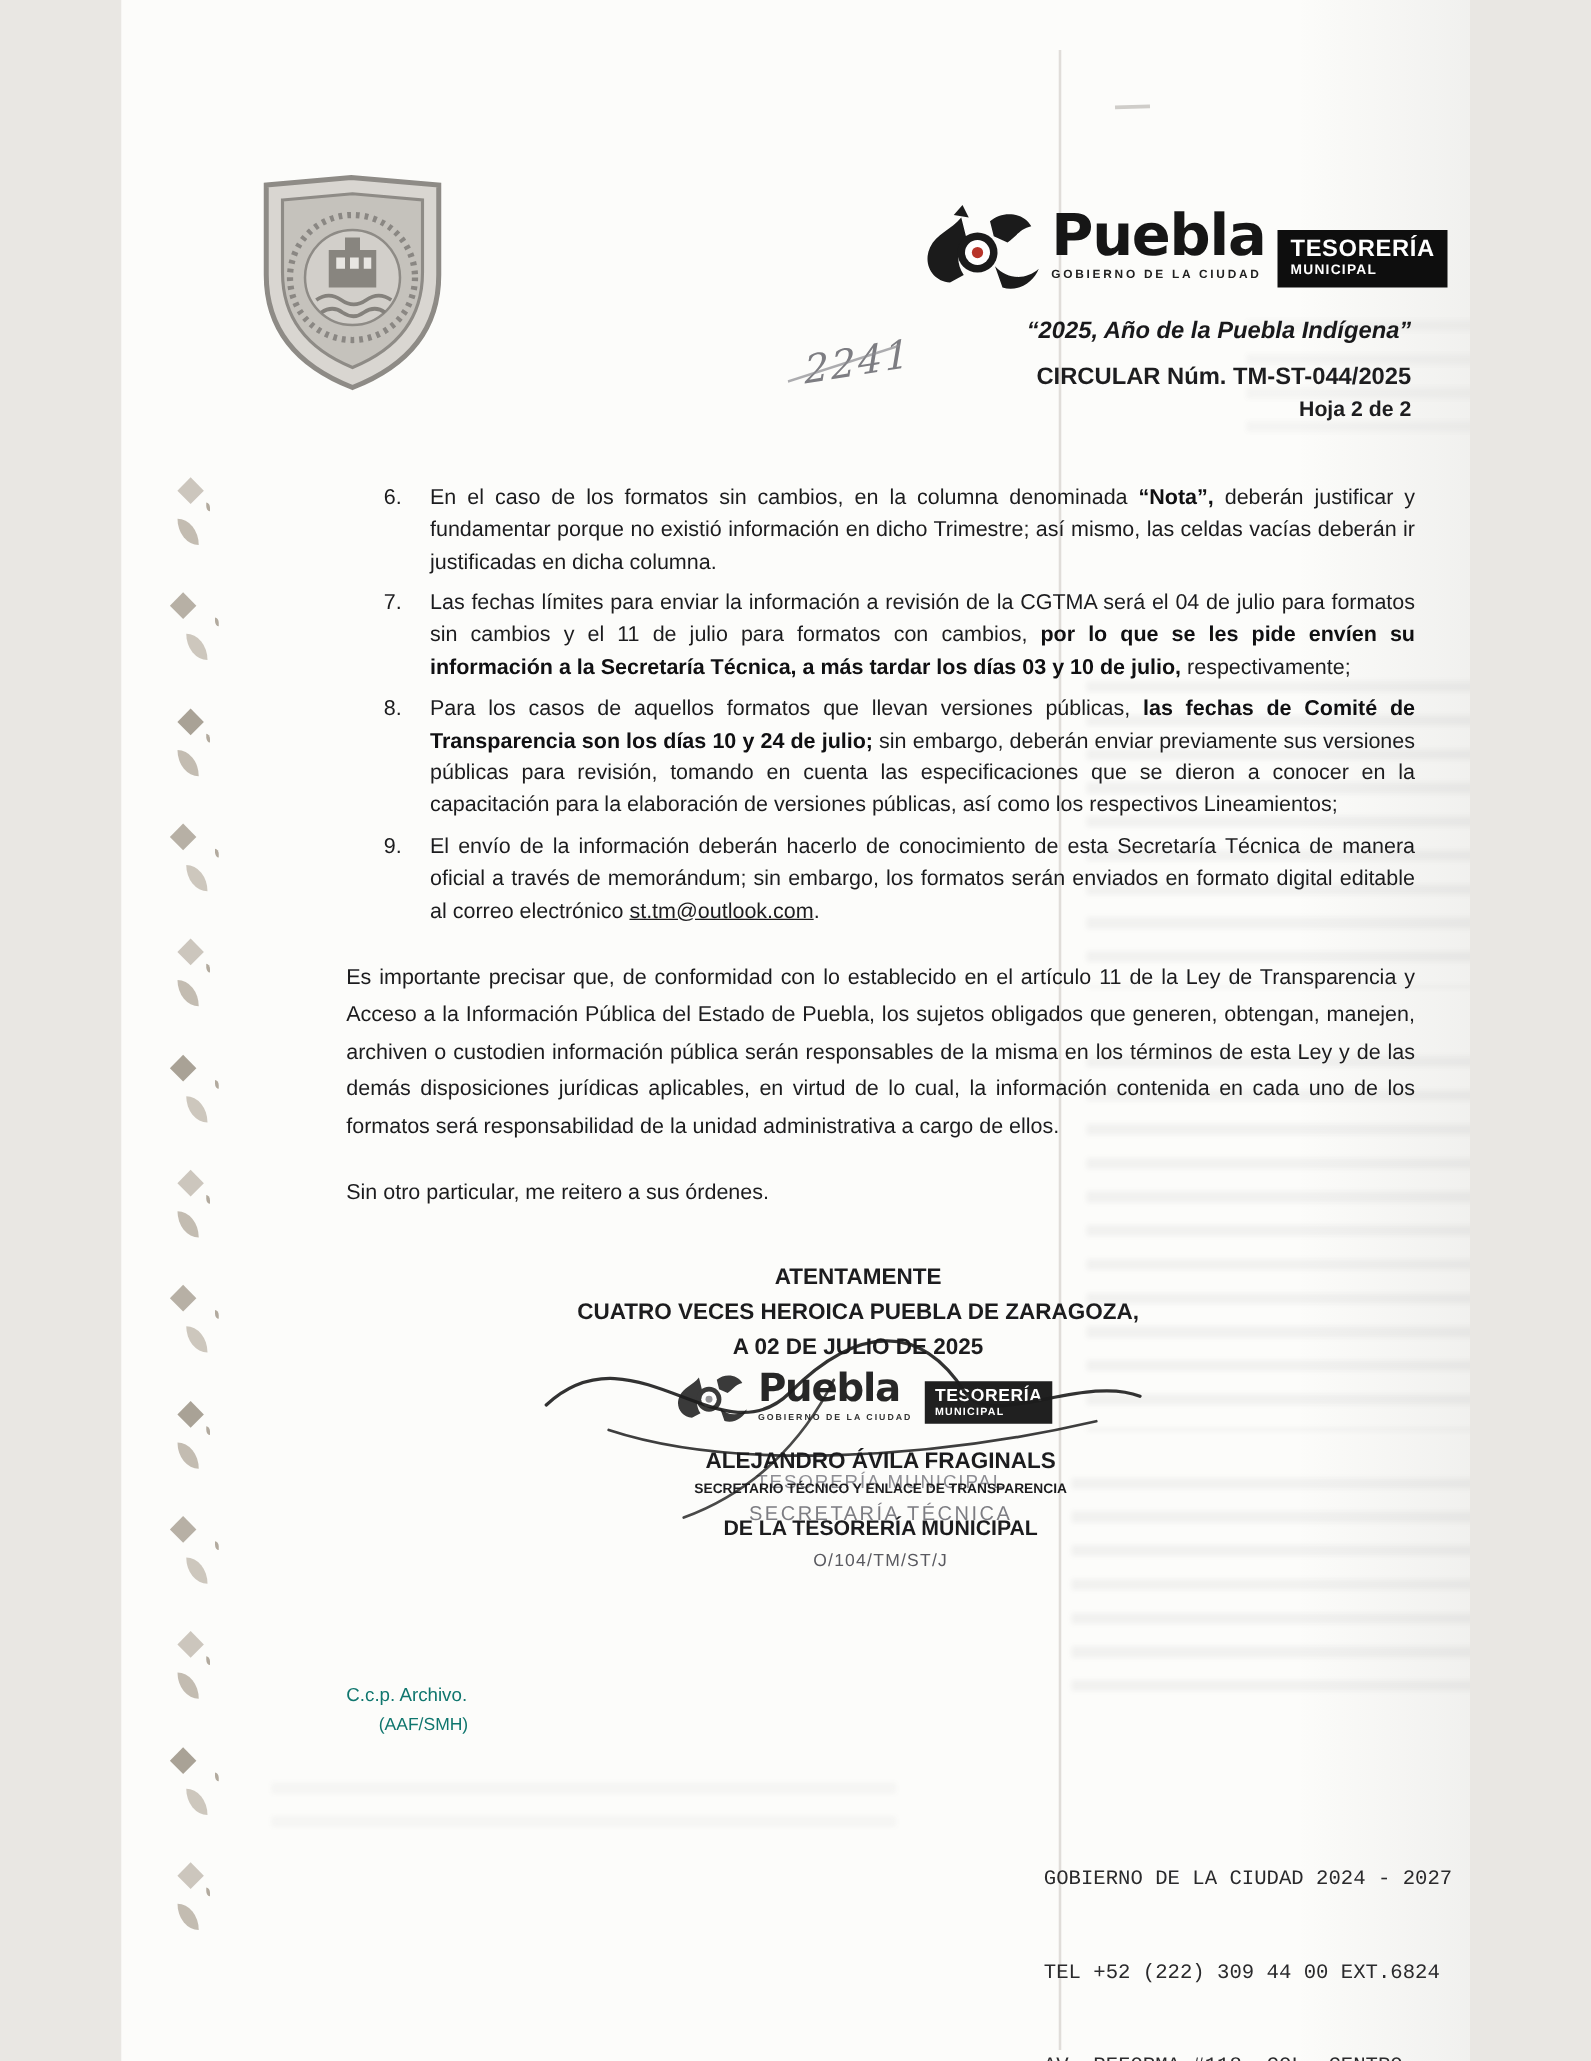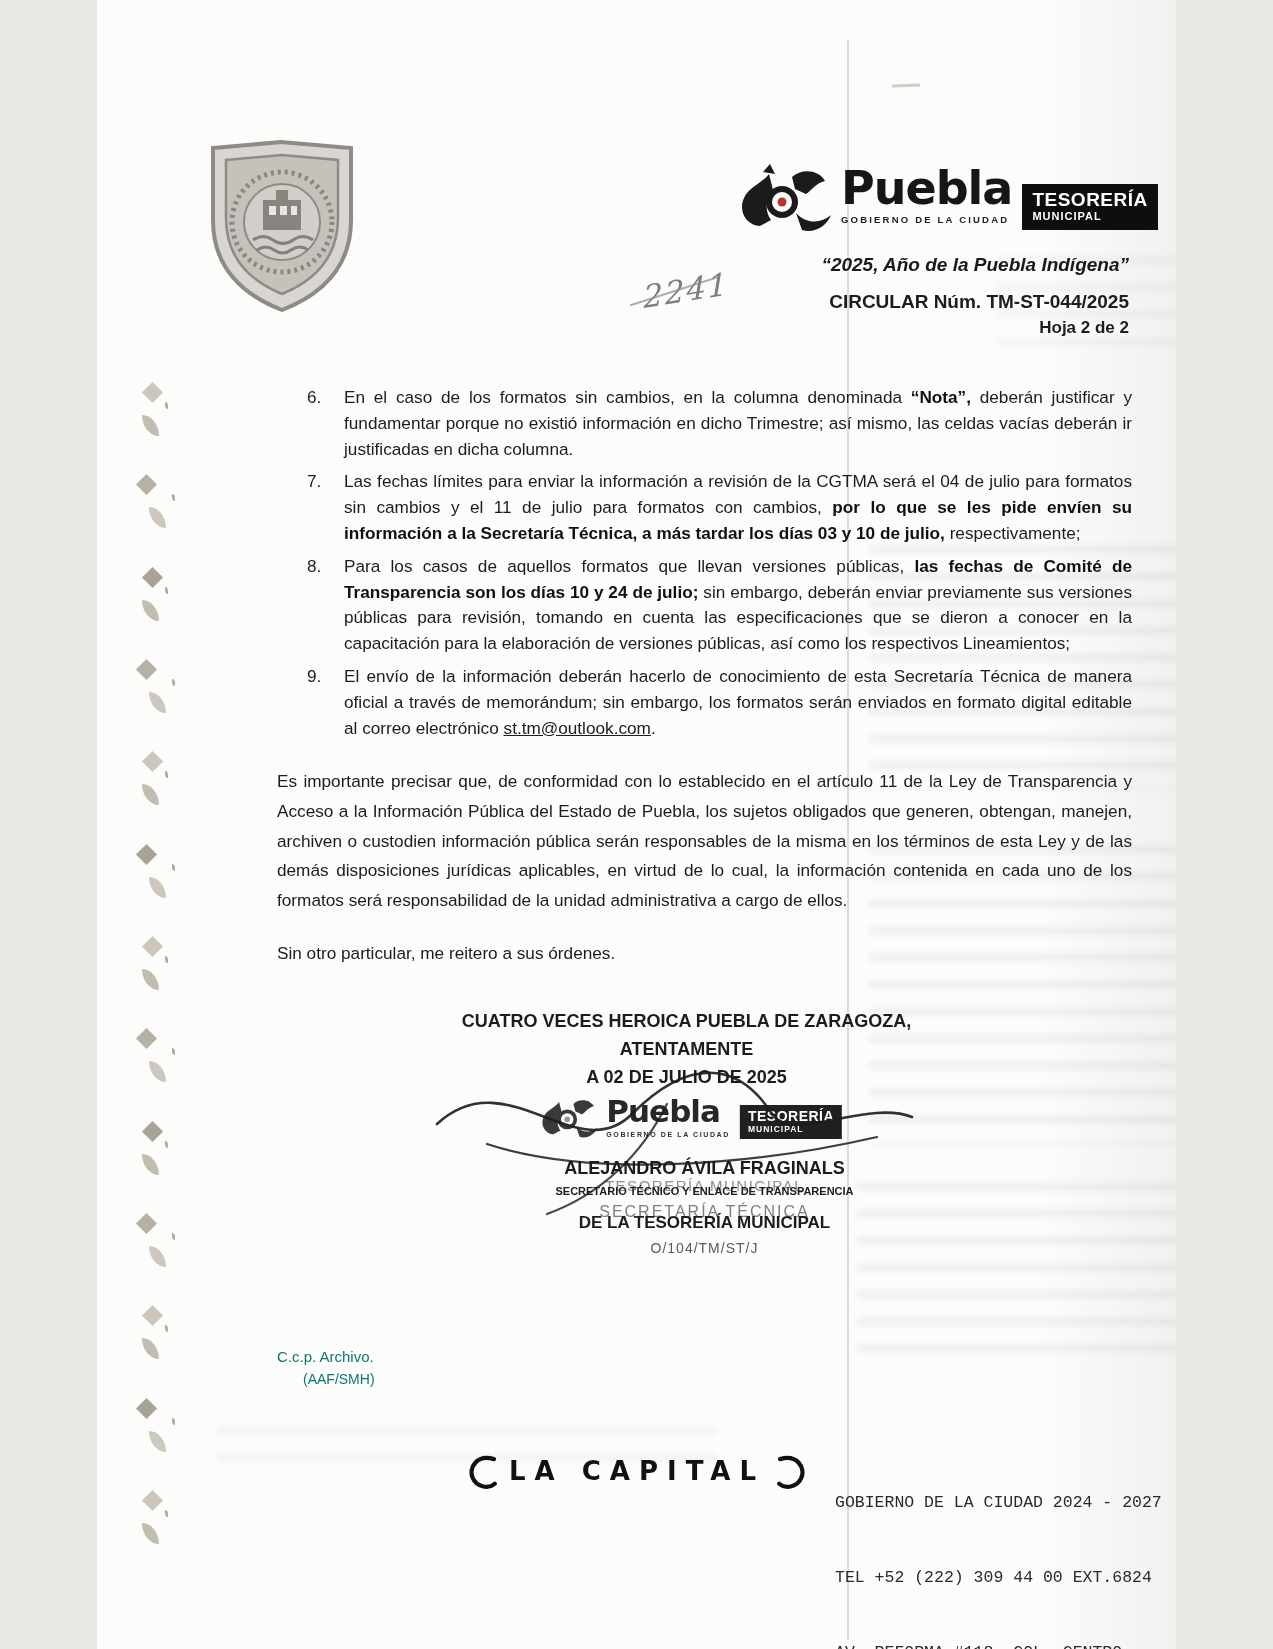--- a/index.html
+++ b/index.html
@@ -192,22 +192,22 @@
     </div>
     <div class="li">
       <span class="num">9.</span>
       <span><span>El envío de la información deberán hacerlo de conocimiento de esta Secretaría Técnica de manera oficial a través de memorándum; sin embargo, los formatos serán enviados en formato digital editable al correo electrónico </span><span class="u">st.tm@outlook.com</span><span>.</span></span>
     </div>
 
     <div class="para">Es importante precisar que, de conformidad con lo establecido en el artículo 11 de la Ley de Transparencia y Acceso a la Información Pública del Estado de Puebla, los sujetos obligados que generen, obtengan, manejen, archiven o custodien información pública serán responsables de la misma en los términos de esta Ley y de las demás disposiciones jurídicas aplicables, en virtud de lo cual, la información contenida en cada uno de los formatos será responsabilidad de la unidad administrativa a cargo de ellos.</div>
     <div class="farewell">Sin otro particular, me reitero a sus órdenes.</div>
 
     <div class="closing">
+      <div>ATENTAMENTE</div>
       <div>CUATRO VECES HEROICA PUEBLA DE ZARAGOZA,</div>
-      <div>ATENTAMENTE</div>
       <div>A 02 DE JULIO DE 2025</div>
     </div>
 
     <div class="sigarea">
       <svg class="scribble" width="520" height="200" viewBox="0 0 520 200">
         <path d="M20 95 C 90 30, 160 140, 215 85 S 320 30, 355 85 C 375 115, 450 70, 495 88" fill="none" stroke="#1c1c1c" stroke-width="2.6" stroke-linecap="round" opacity=".9"></path>
         <path d="M70 115 C 170 148, 330 138, 460 108" fill="none" stroke="#1c1c1c" stroke-width="2.2" stroke-linecap="round" opacity=".85"></path>
         <path d="M250 75 C 225 125, 185 165, 130 185" fill="none" stroke="#1c1c1c" stroke-width="2.2" stroke-linecap="round" opacity=".8"></path>
       </svg>
 
@@ -239,29 +239,20 @@
       <div class="sigline sig-title2">DE LA TESORERÍA MUNICIPAL</div>
     </div>
   </div>
 
   <div class="ccp">
     <div>C.c.p. Archivo.</div>
     <div class="ccp-2">(AAF/SMH)</div>
   </div>
 
   <div class="capital">
-    <div class="capital-row">
-      <svg width="34" height="38" viewBox="0 0 40 44">
-        <path d="M34 8 C14 2 4 18 9 30 c4 10 18 14 26 7" fill="none" stroke="#111" stroke-width="5" stroke-linecap="round"></path>
-      </svg>
-      <span class="capital-word">LA CAPITAL</span>
-      <svg width="34" height="38" viewBox="0 0 40 44" style="transform:scaleX(-1)">
-        <path d="M34 8 C14 2 4 18 9 30 c4 10 18 14 26 7" fill="none" stroke="#111" stroke-width="5" stroke-linecap="round"></path>
-      </svg>
-    </div>
   </div>
 
   <div class="addr">
     <div>GOBIERNO DE LA CIUDAD 2024 - 2027</div>
     <div>TEL +52 (222) 309 44 00 EXT.6824</div>
     <div>AV. REFORMA #118, COL. CENTRO</div>
     
   </div>
 
 </div>

